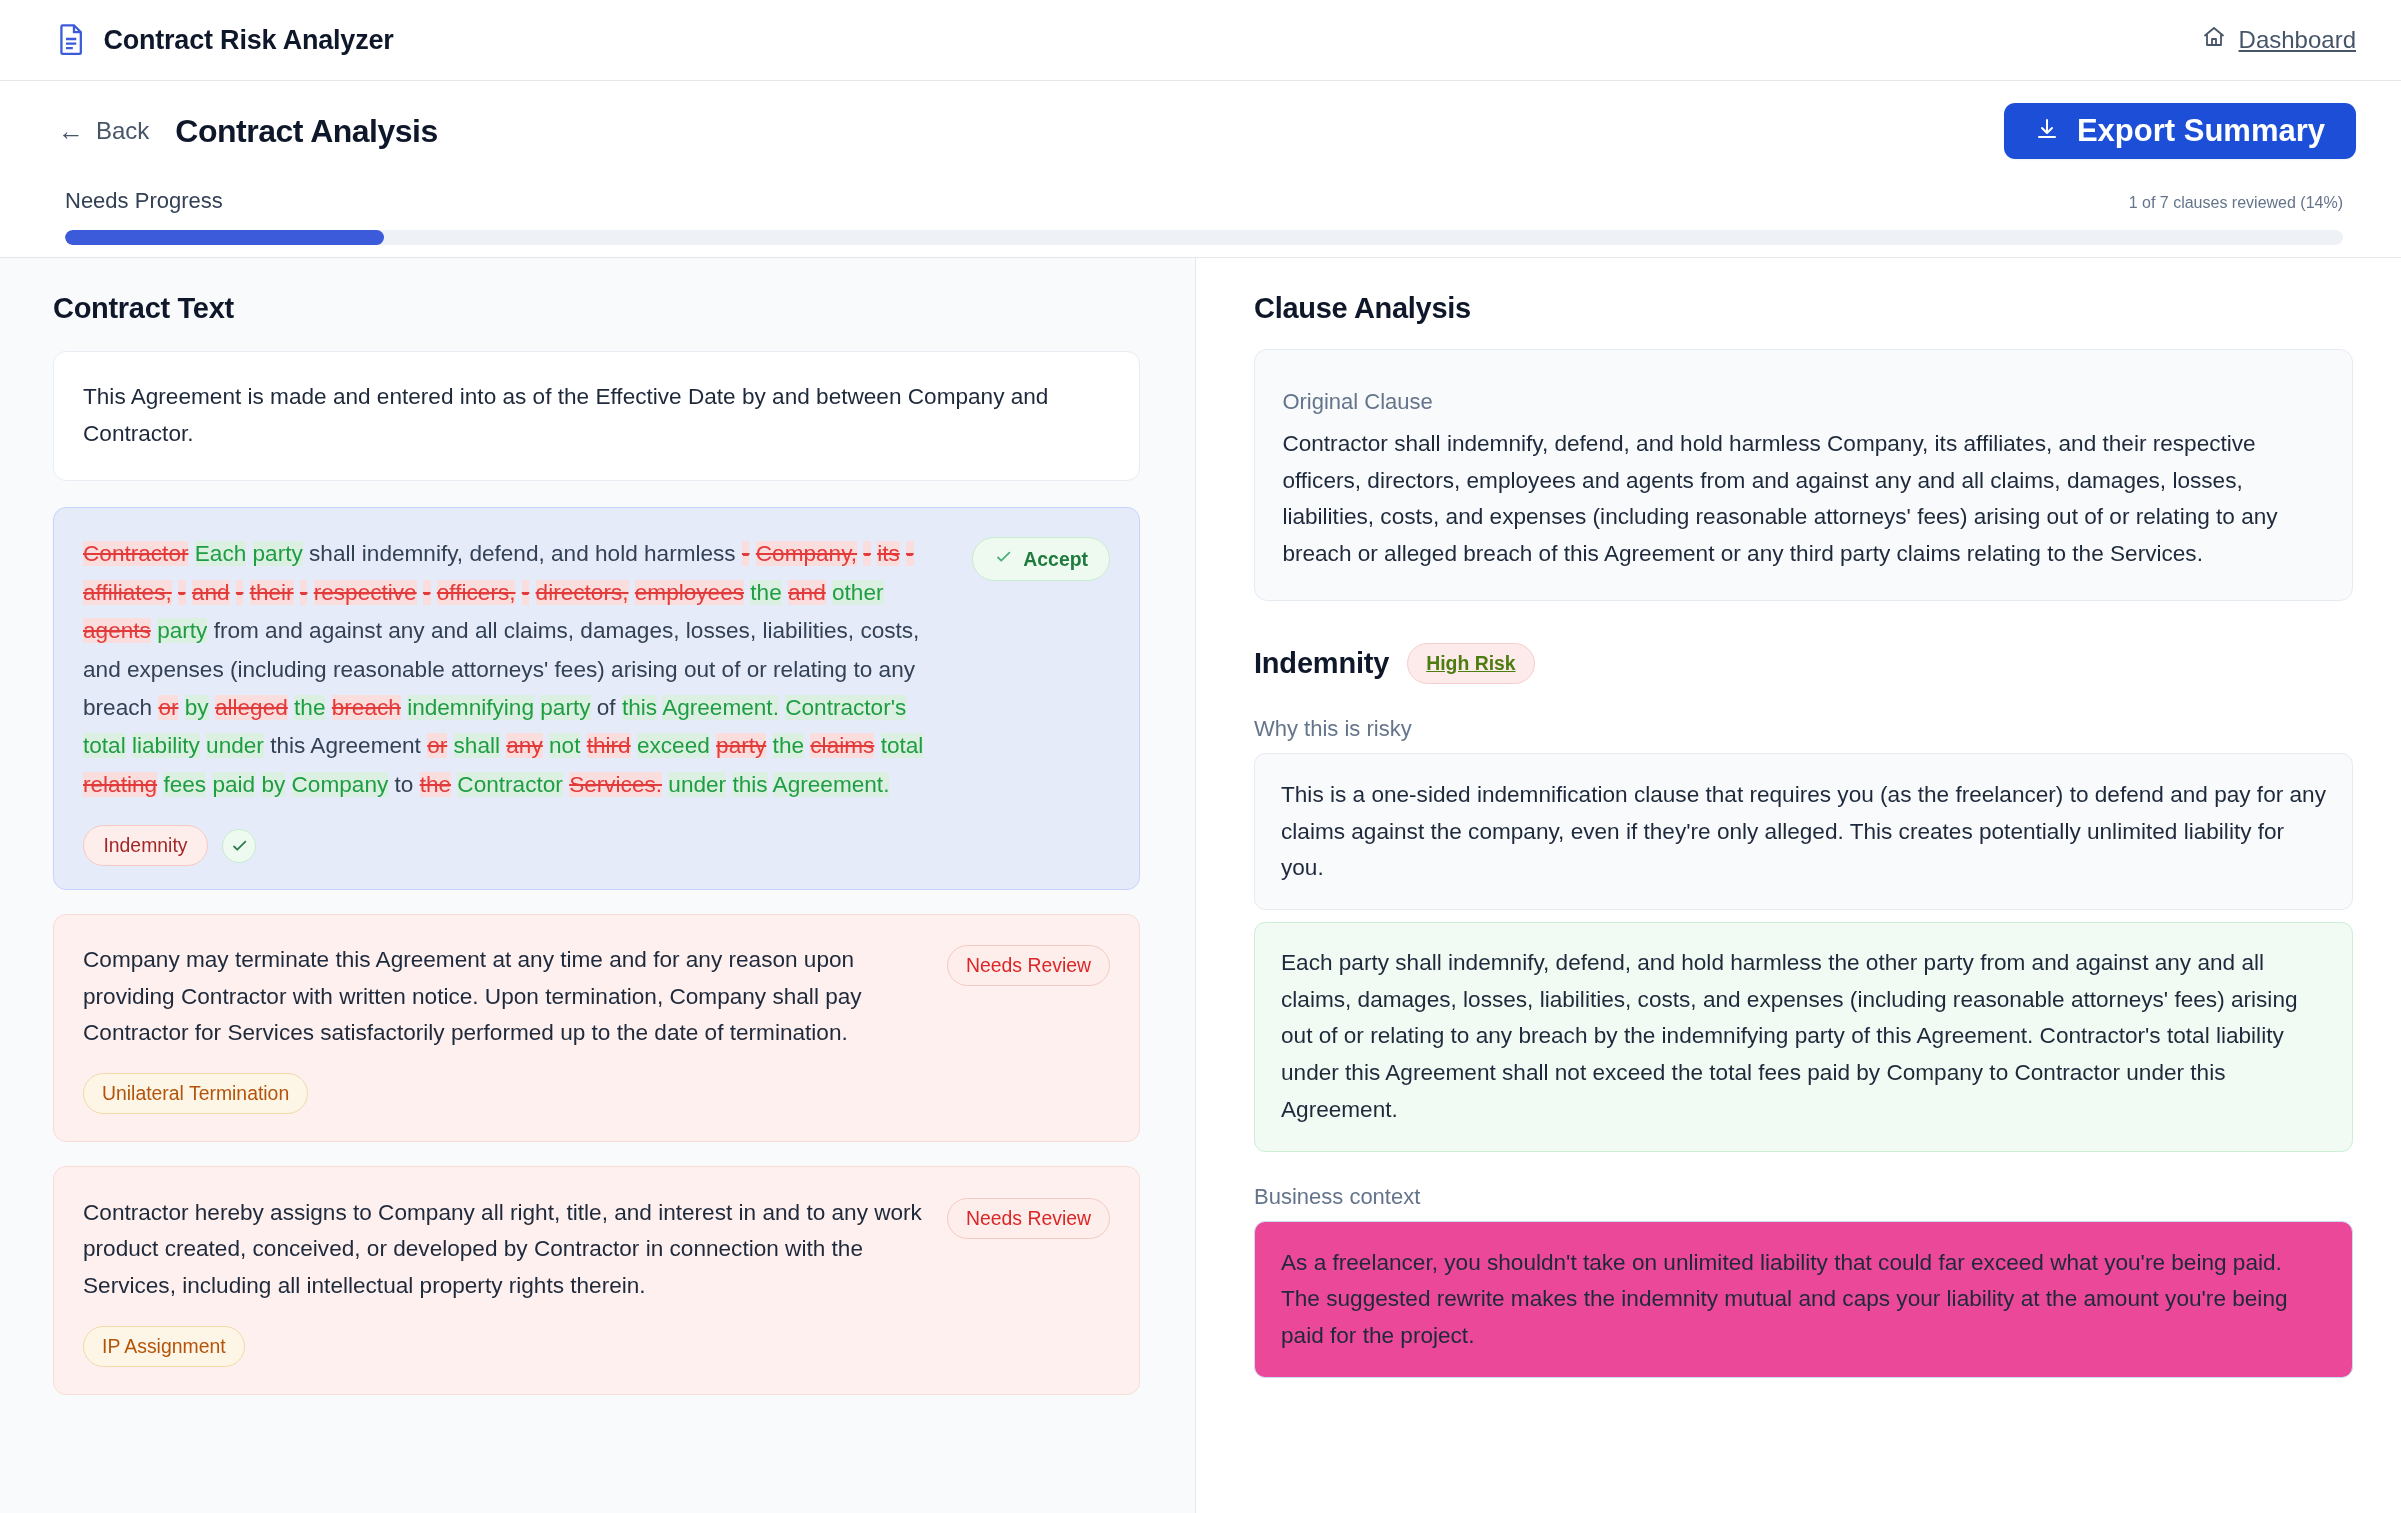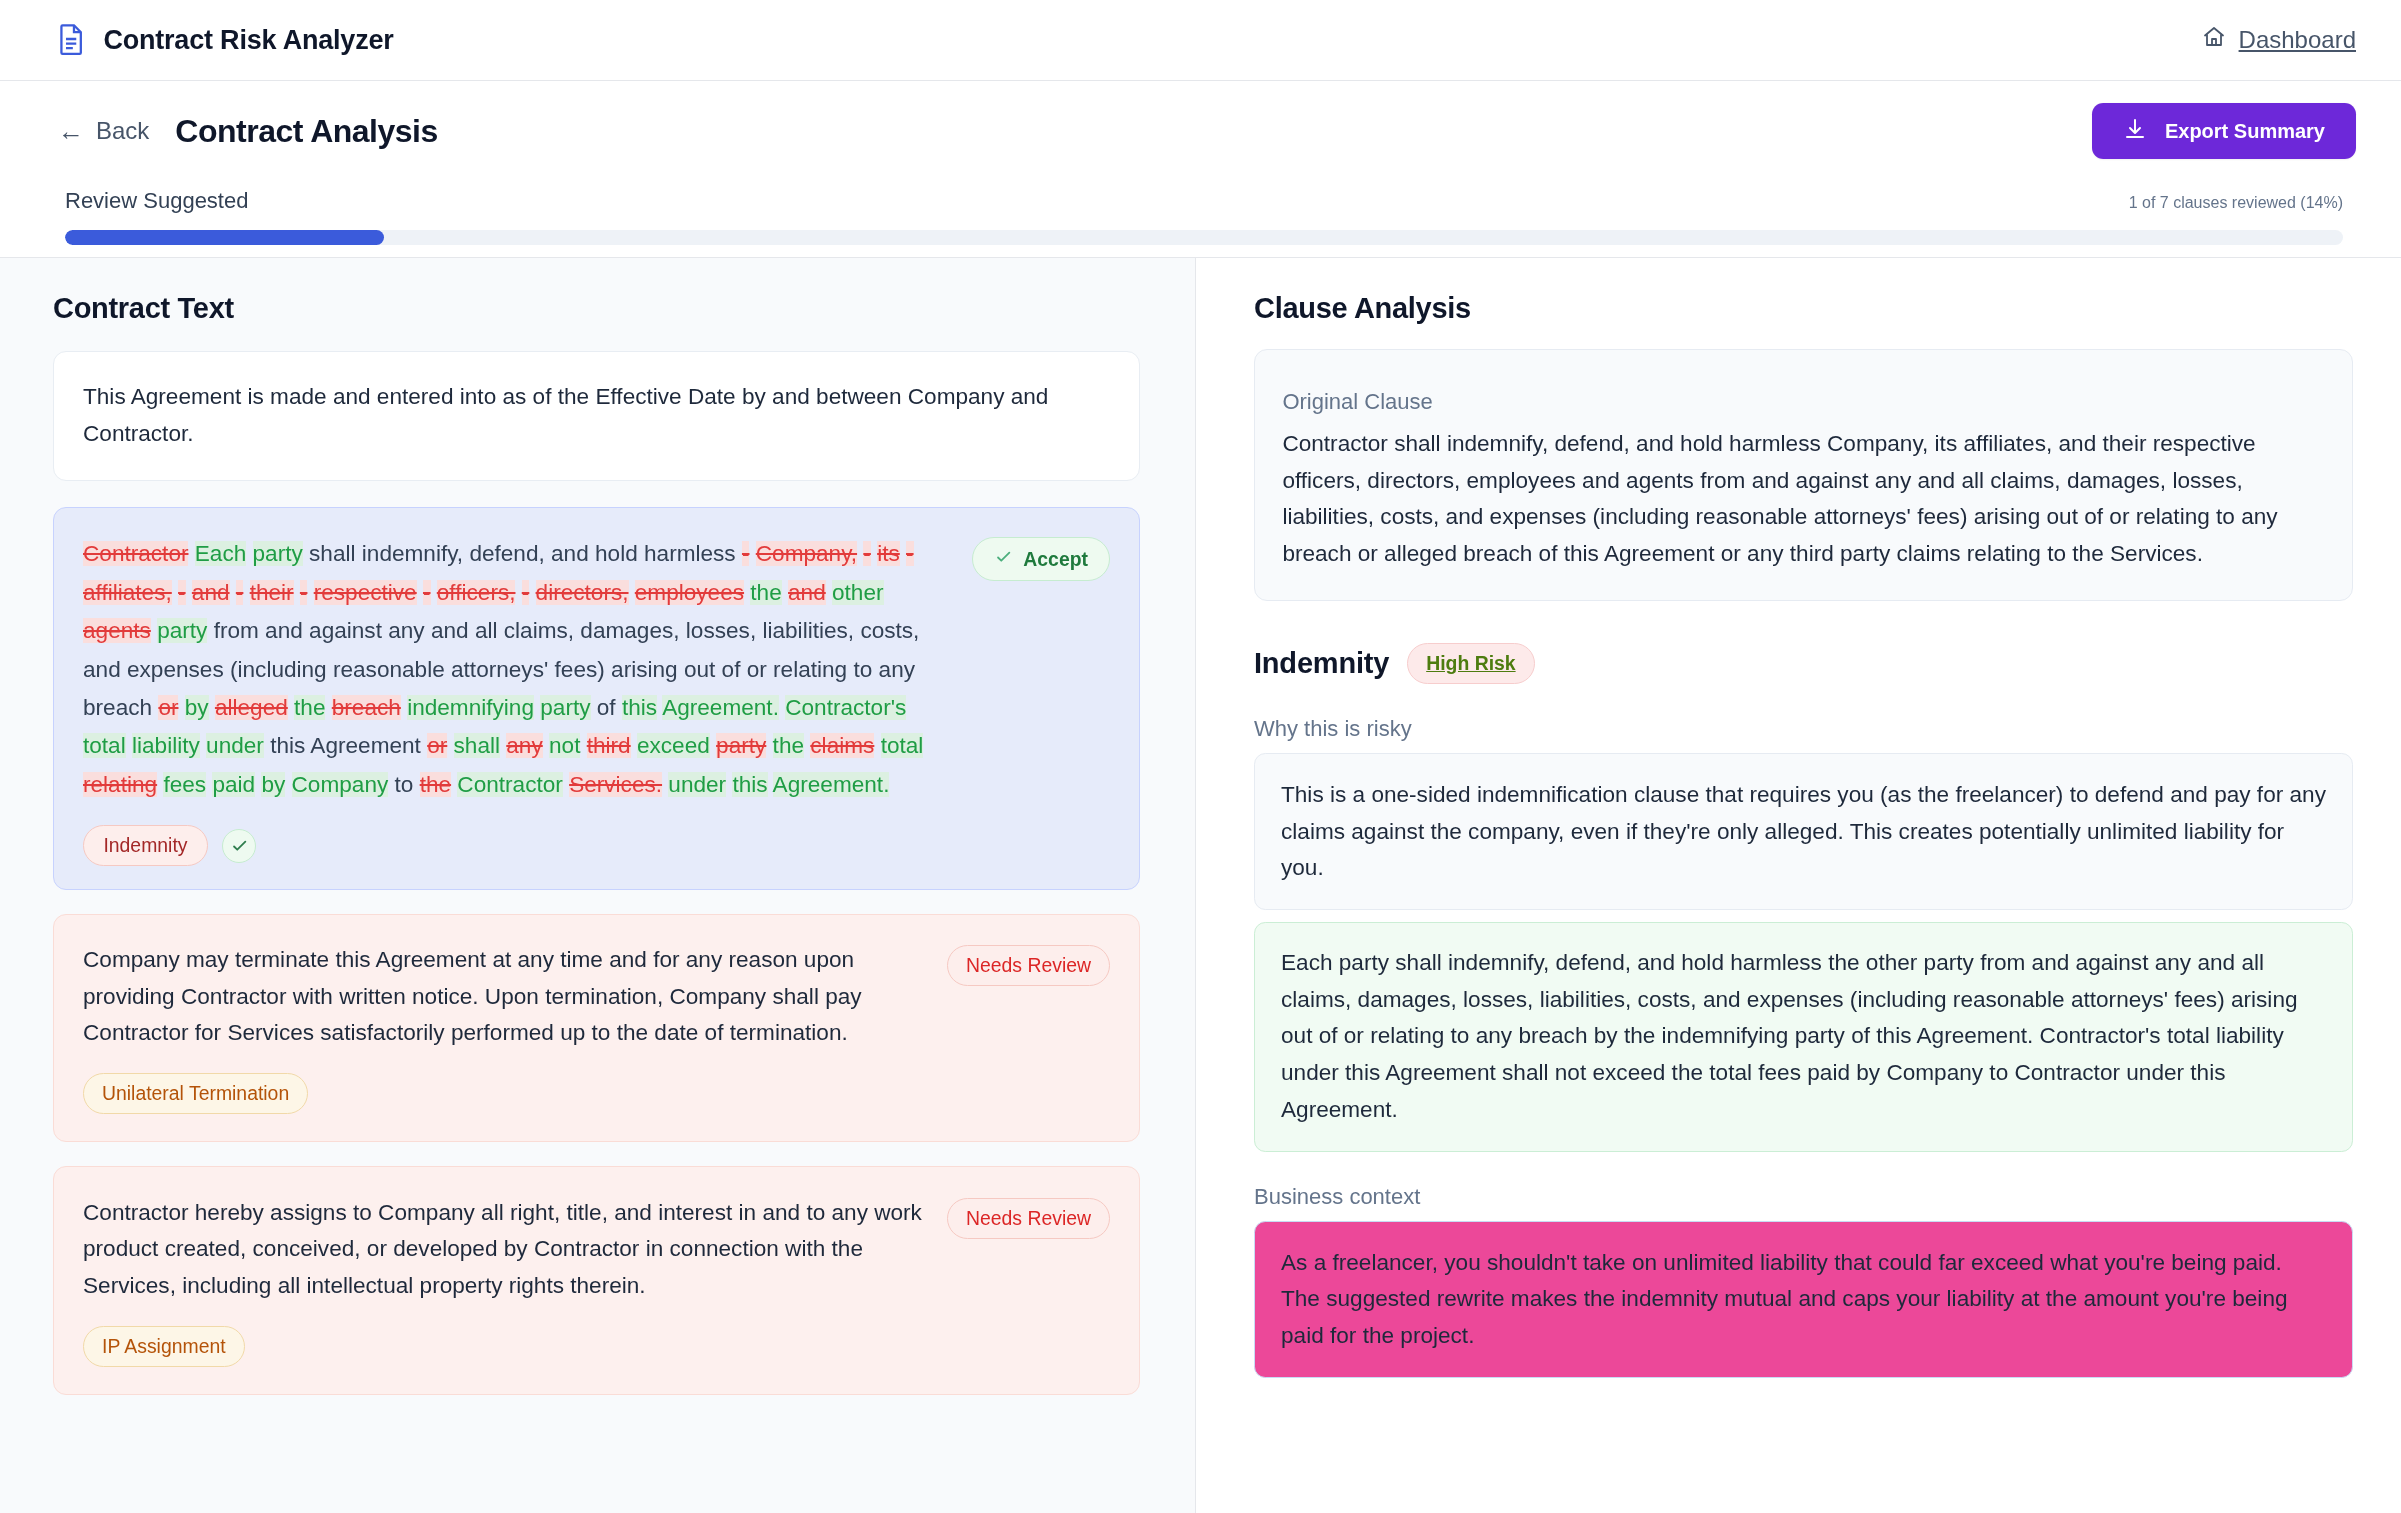--- a/index.html
+++ b/index.html
@@ -31,23 +31,23 @@
     display: flex; align-items: center; justify-content: space-between;
     padding: 0 45px 0 58px;
     background: #ffffff;
   }
   .pagehead-left { display: flex; align-items: center; gap: 26px; }
   .back-btn { display: flex; align-items: center; gap: 12px; font-size: 24px; color: #475569; background:none; border:none; font-family: inherit; cursor: pointer;}
   .back-arrow { font-size: 26px; line-height: 1; color:#475569; }
   .page-title { font-size: 32px; font-weight: bold; color: #0f172a; letter-spacing: -0.5px; }
   .export-btn {
     display: flex; align-items: center; gap: 18px;
-    background: #6d28d9; color: #fff; border: none; border-radius: 11.3px;
+    background: #1d4ed8; color: #fff; border: none; border-radius: 11.3px;
     padding: 0 31px; height: 56px;
-    font-size: 20px; font-weight: bold; font-family: inherit; cursor: pointer;
+    font-size: 31px; font-weight: bold; font-family: inherit; cursor: pointer;
     box-shadow: 0 0.8px 1.6px rgba(0,0,0,0.06);
   }
 
   
   .progress-wrap {
     flex: 0 0 77px;
     padding: 6.5px 58px 0 65px;
     border-bottom: 1.6px solid #e5e7eb;
     background: #ffffff;
   }
@@ -191,21 +191,21 @@
             <path d="M7 11l5 5 5-5"></path>
             <path d="M4 20h16"></path>
         </svg>
       </span>
       <span>Export Summary</span>
     </button>
   </div>
 
   <div class="progress-wrap">
     <div class="progress-row">
-      <span class="progress-label">Review Suggested</span>
+      <span class="progress-label">Needs Progress</span>
       <span class="progress-status">1 of 7 clauses reviewed (14%)</span>
     </div>
     <div class="progress-track">
       <div class="progress-fill" id="progress-fill" style="width: 14%; background: rgb(59, 91, 219);"></div>
     </div>
   </div>
 
   <div class="split">
 
     <div class="left-pane">

